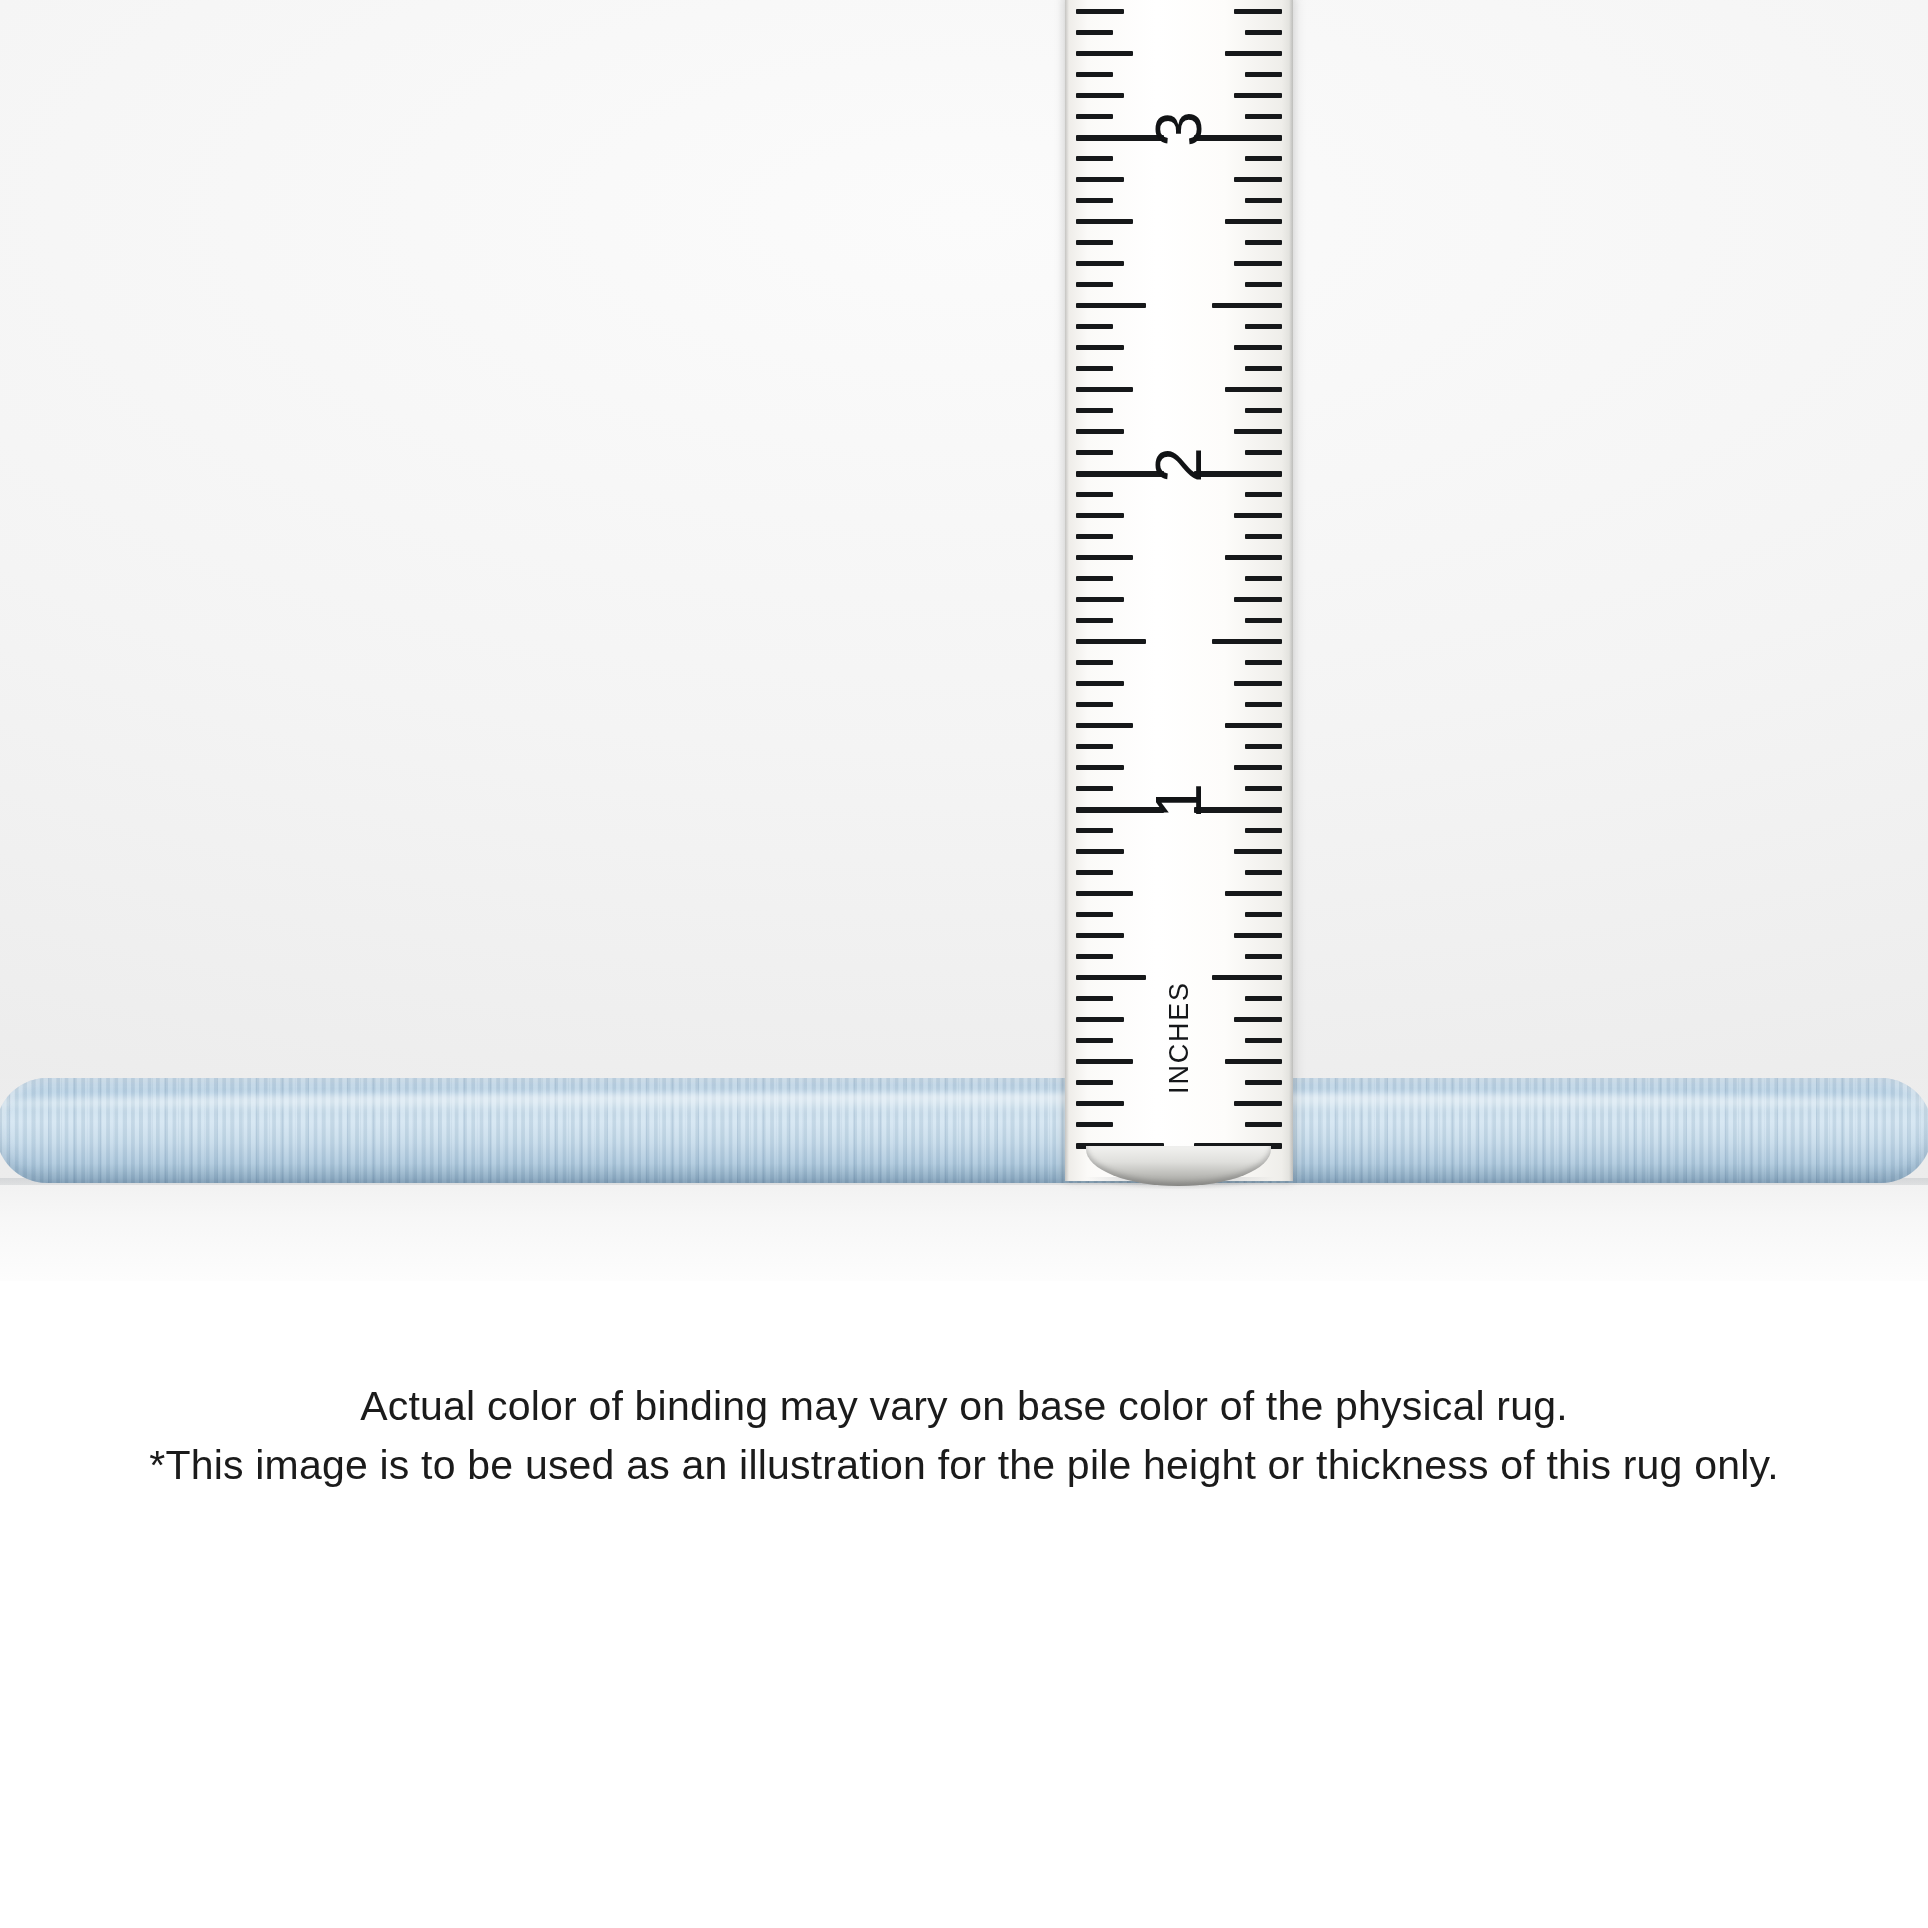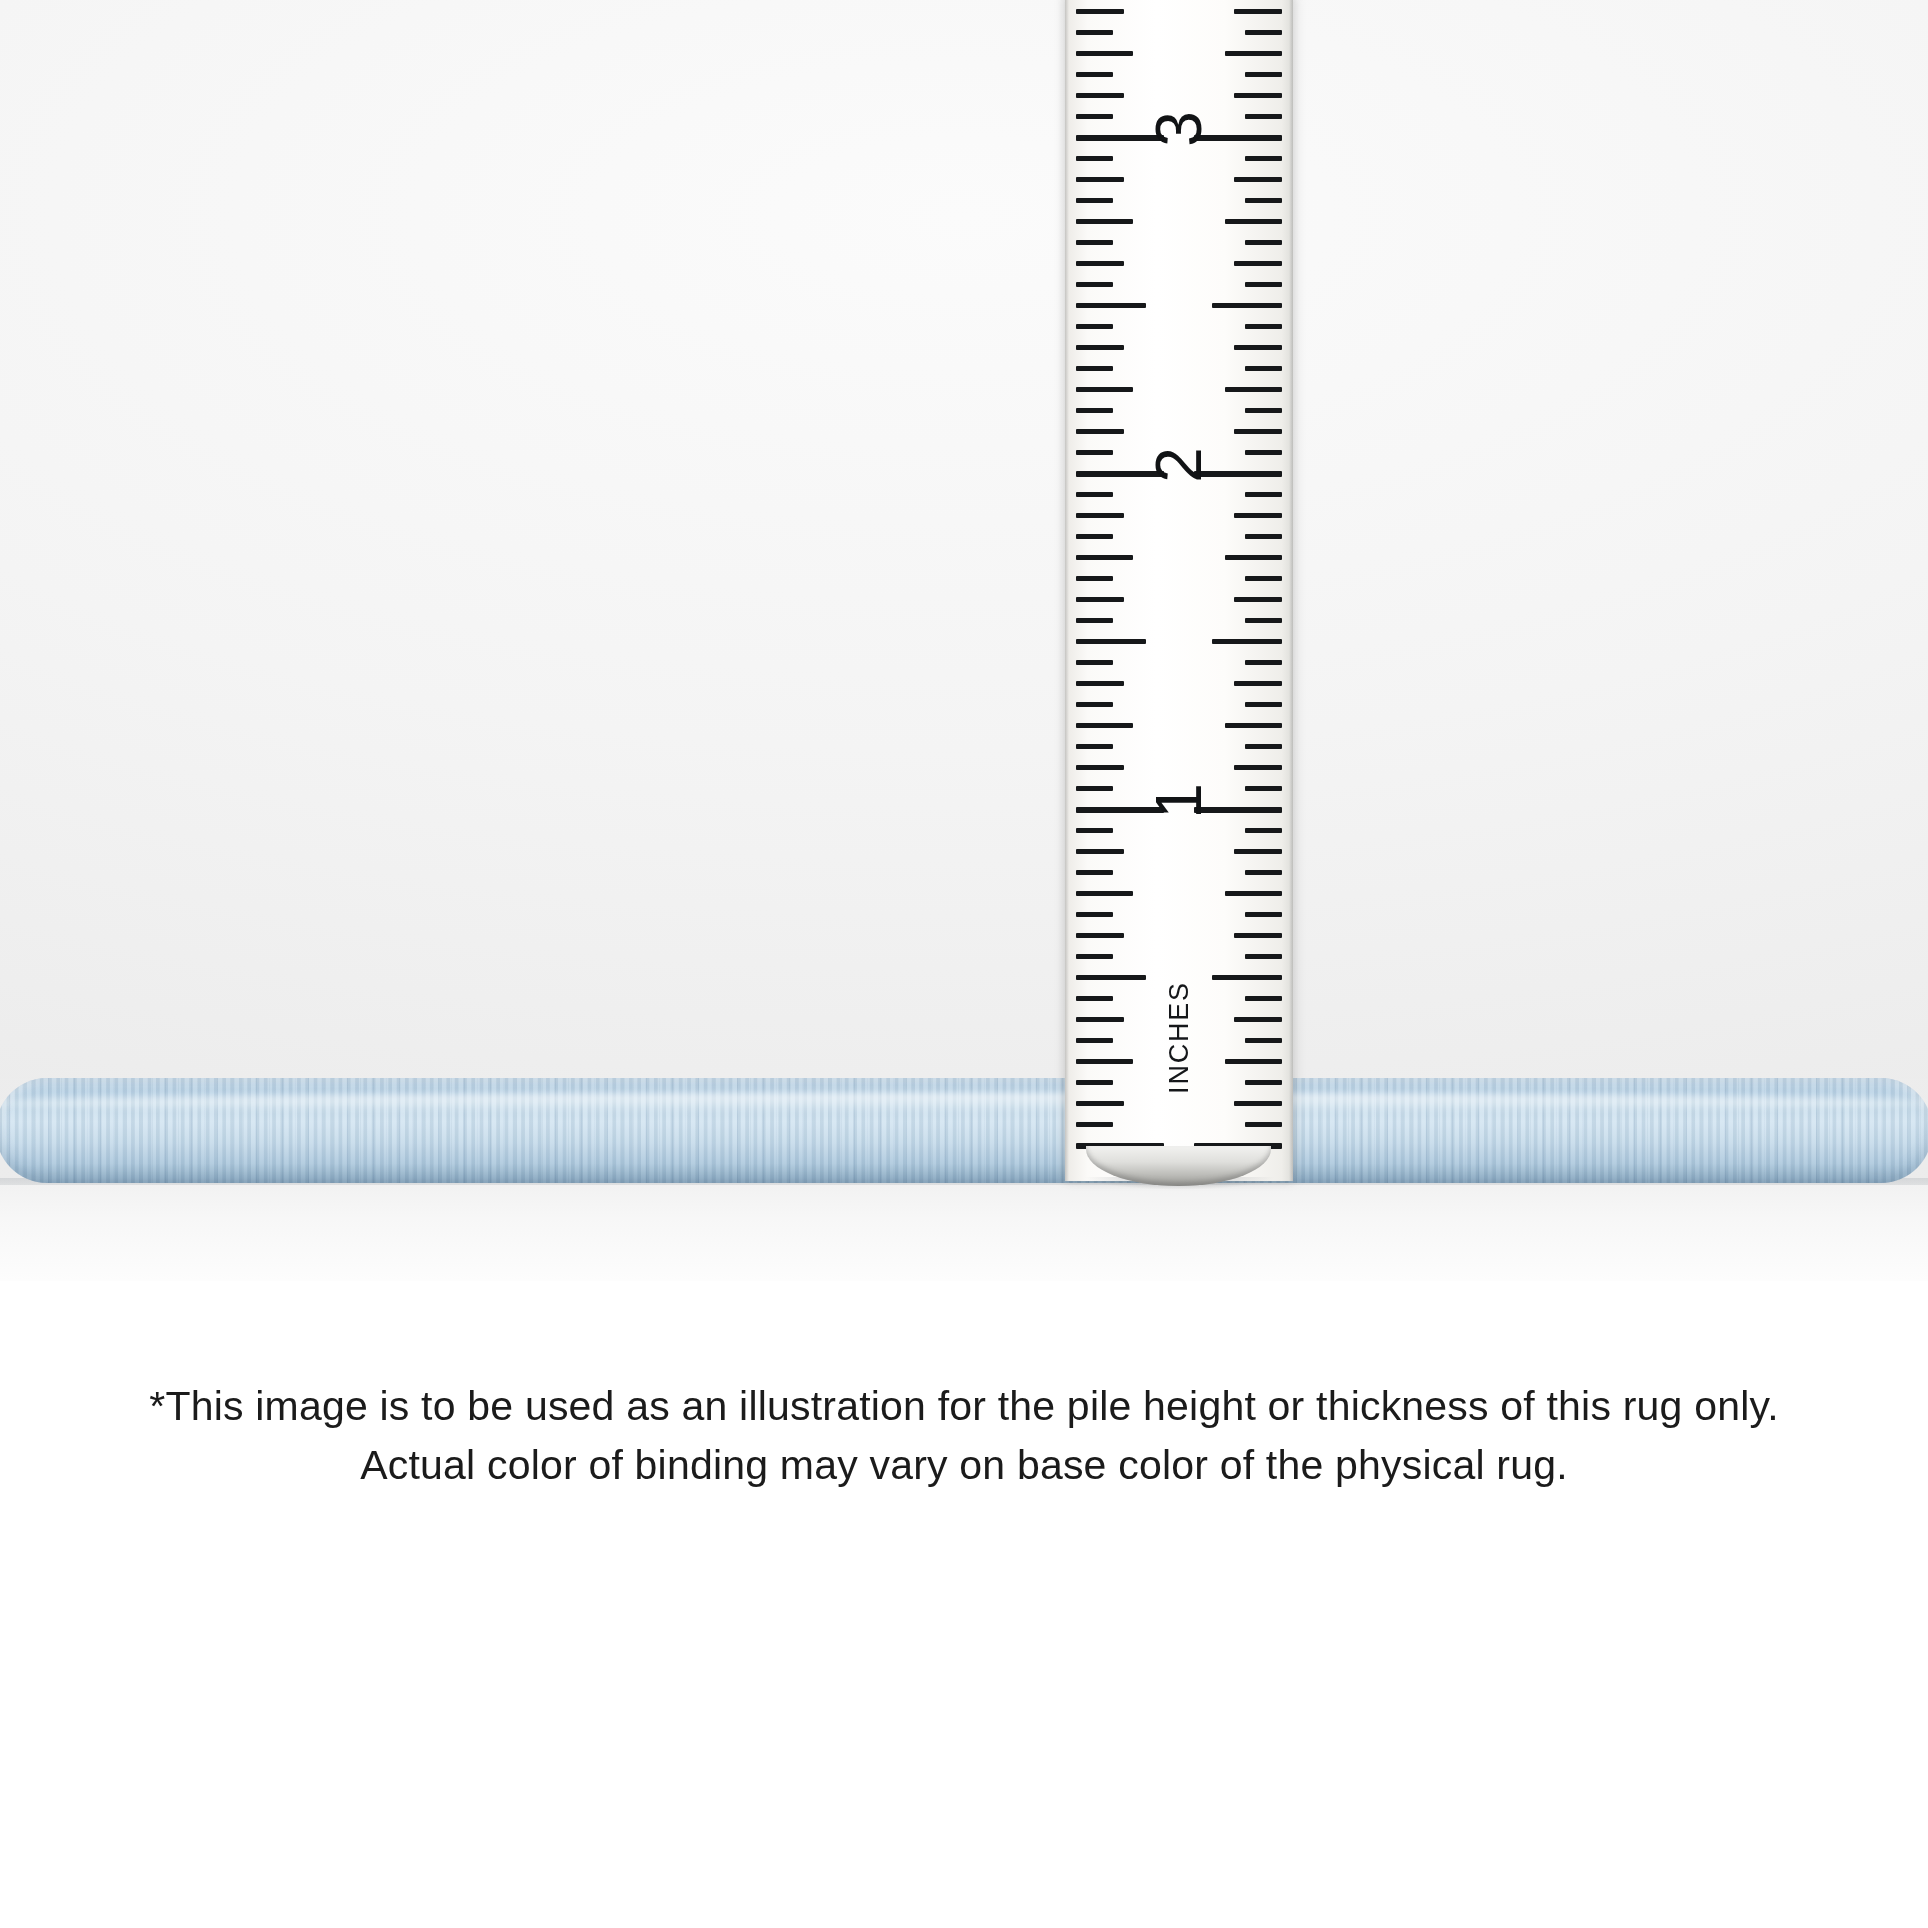--- a/index.html
+++ b/index.html
@@ -348,18 +348,18 @@
           <div class="num" style="top: 437px;">2</div>
           <div class="num" style="top: 101px;">3</div>
           <div class="inches-label" style="top: 1026px;">INCHES</div>
         </div>
     </div>
     <div class="ruler-tip-shadow"></div>
     <div class="ruler-tip"></div>
   </div>
 
   <div class="caption">
+    <span class="line">Actual color of binding may vary on base color of the physical rug.</span>
     <span class="line">*This image is to be used as an illustration for the pile height or thickness of this rug only.</span>
-    <span class="line">Actual color of binding may vary on base color of the physical rug.</span>
   </div>
 
 </div>
 
 
 </body></html>

